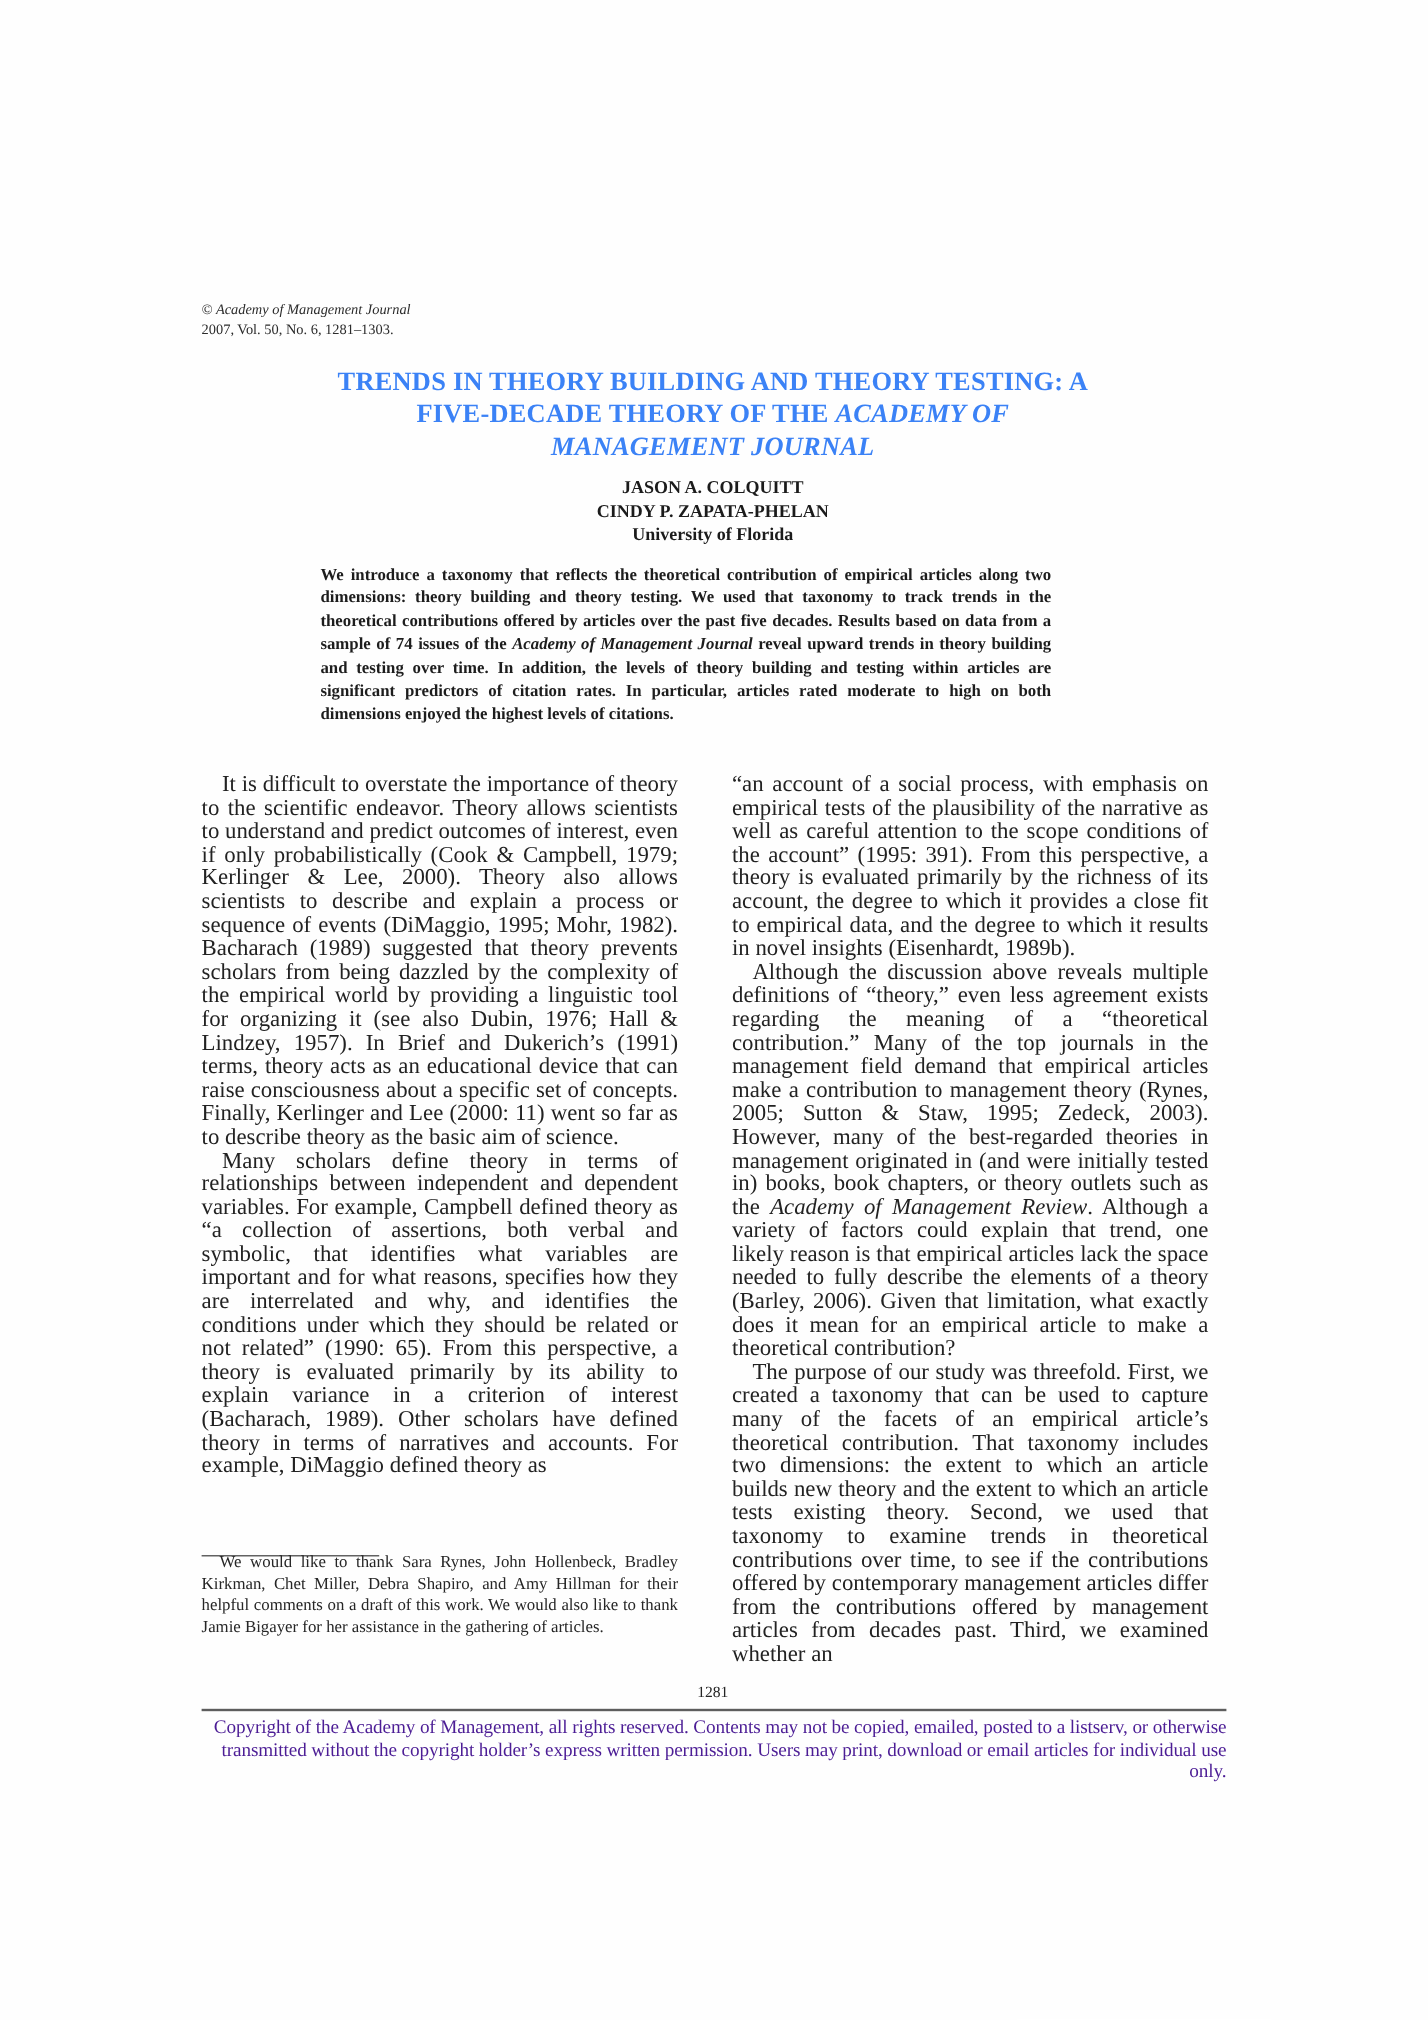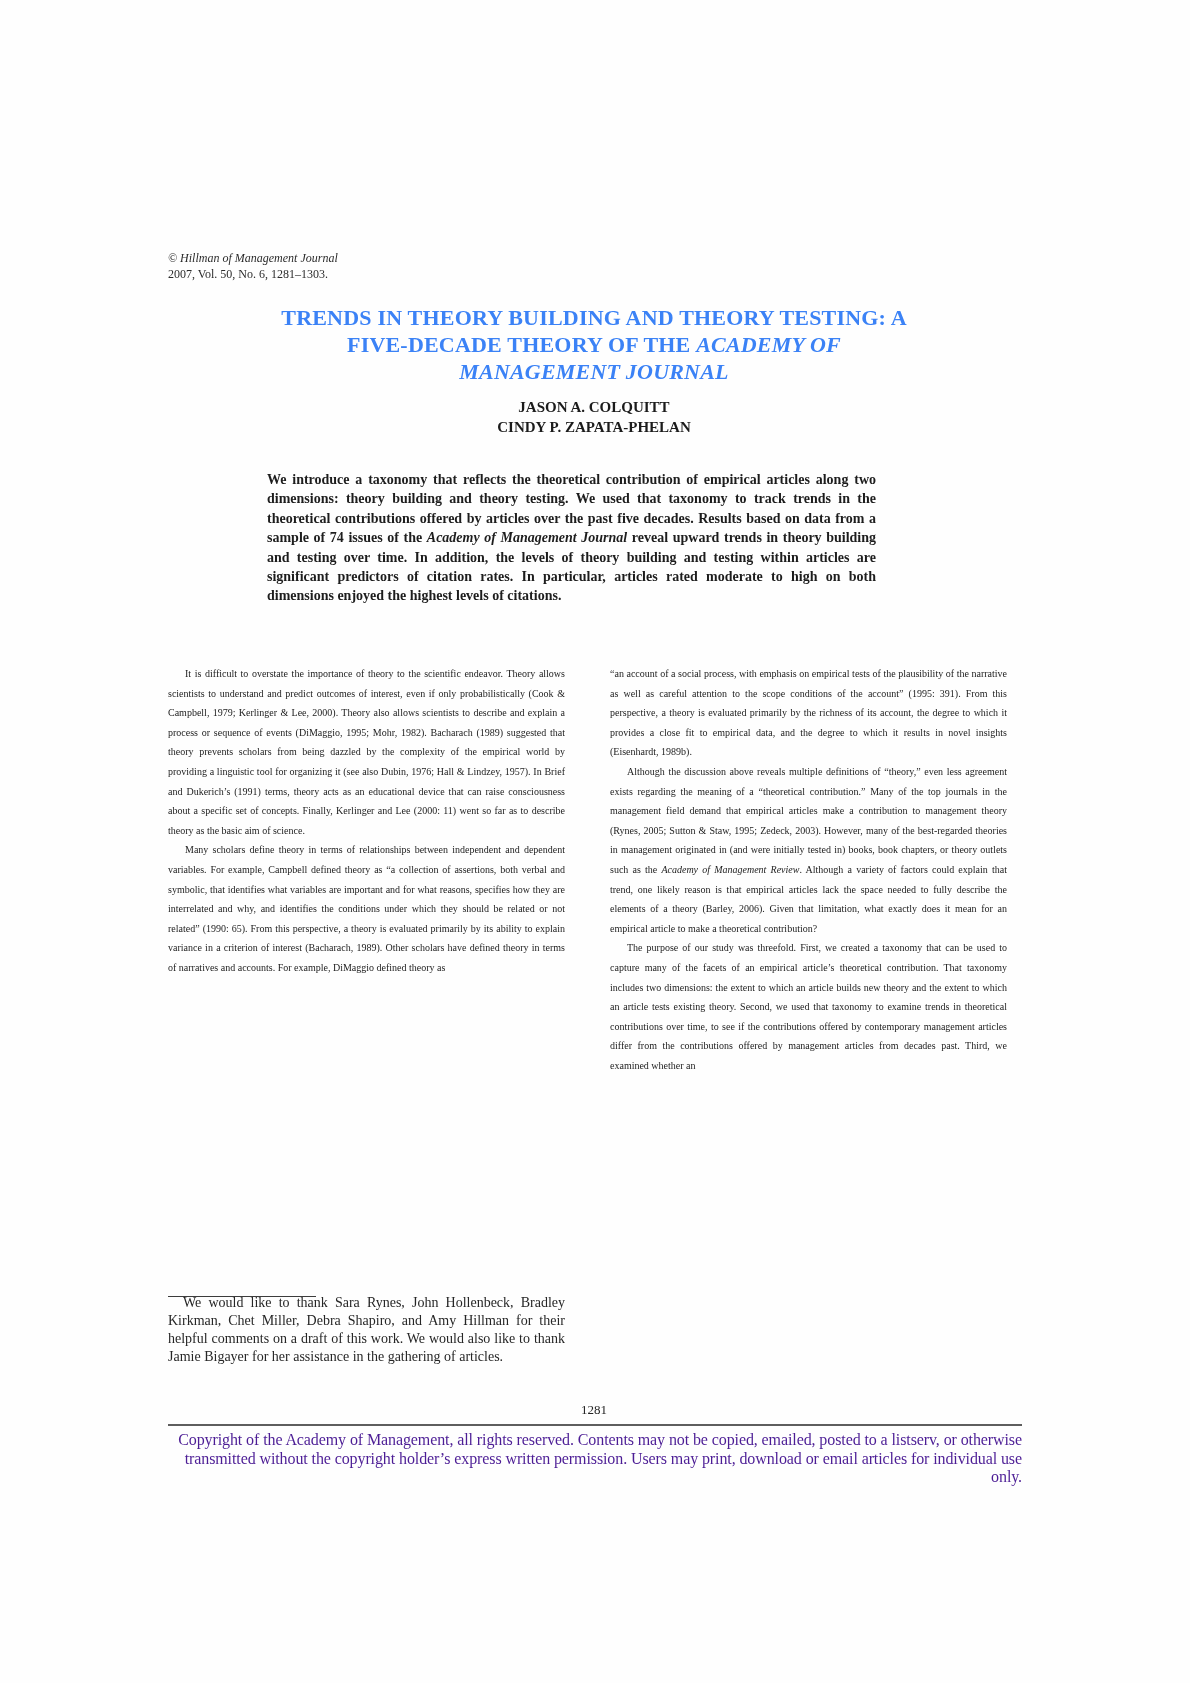--- a/index.html
+++ b/index.html
@@ -57,23 +57,23 @@
     width: 609px;
     font-size: 14px;
     font-weight: bold;
     line-height: 19.4px;
     text-align: justify;
     color: #1d1d1d;
   }
   .abstract em { font-style: italic; }
   .col {
     position: absolute;
-    top: 664px;
+    top: 644px;
     width: 397px;
-    font-size: 10px;
+    font-size: 19px;
     line-height: 19.6px;
     text-align: justify;
     color: #222222;
   }
   .col-left  { left: 168px; }
   .col-right { left: 610px; }
   .col p { margin: 0; padding: 0; }
   .col p.indent { text-indent: 17px; }
   .col em { font-style: italic; }
   .footnote-rule {
@@ -121,33 +121,34 @@
     color: #4c1d95;
     letter-spacing: -0.1px;
   }
 </style>
 </head>
 <body>
 
 <div class="page">
 
   <div class="meta">
-    <div class="ital">© Hillman of Management Journal</div>
+    <div class="ital">© Academy of Management Journal</div>
     <div>2007, Vol. 50, No. 6, 1281–1303.</div>
   </div>
 
   <h1 class="title">
     <span>TRENDS IN THEORY BUILDING AND THEORY TESTING: A</span><br>
     <span>FIVE-DECADE THEORY OF THE </span><em>ACADEMY OF</em><br>
     <em>MANAGEMENT JOURNAL</em>
   </h1>
 
   <div class="authors">
     <div>JASON A. COLQUITT</div>
     <div>CINDY P. ZAPATA-PHELAN</div>
+    <div>University of Florida</div>
   </div>
 
   <div class="abstract">
     <span>We introduce a taxonomy that reflects the theoretical contribution of empirical articles along two dimensions: theory building and theory testing. We used that taxonomy to track trends in the theoretical contributions offered by articles over the past five decades. Results based on data from a sample of 74 issues of the </span><em>Academy of Management Journal</em><span> reveal upward trends in theory building and testing over time. In addition, the levels of theory building and testing within articles are significant predictors of citation rates. In particular, articles rated moderate to high on both dimensions enjoyed the highest levels of citations.</span>
   </div>
 
   <div class="col col-left">
     <p class="indent">It is difficult to overstate the importance of theory to the scientific endeavor. Theory allows scientists to understand and predict outcomes of interest, even if only probabilistically (Cook &amp; Campbell, 1979; Kerlinger &amp; Lee, 2000). Theory also allows scientists to describe and explain a process or sequence of events (DiMaggio, 1995; Mohr, 1982). Bacharach (1989) suggested that theory prevents scholars from being dazzled by the complexity of the empirical world by providing a linguistic tool for organizing it (see also Dubin, 1976; Hall &amp; Lindzey, 1957). In Brief and Dukerich’s (1991) terms, theory acts as an educational device that can raise consciousness about a specific set of concepts. Finally, Kerlinger and Lee (2000: 11) went so far as to describe theory as the basic aim of science.</p>
     <p class="indent">Many scholars define theory in terms of relationships between independent and dependent variables. For example, Campbell defined theory as “a collection of assertions, both verbal and symbolic, that identifies what variables are important and for what reasons, specifies how they are interrelated and why, and identifies the conditions under which they should be related or not related” (1990: 65). From this perspective, a theory is evaluated primarily by its ability to explain variance in a criterion of interest (Bacharach, 1989). Other scholars have defined theory in terms of narratives and accounts. For example, DiMaggio defined theory as</p>
   </div>

